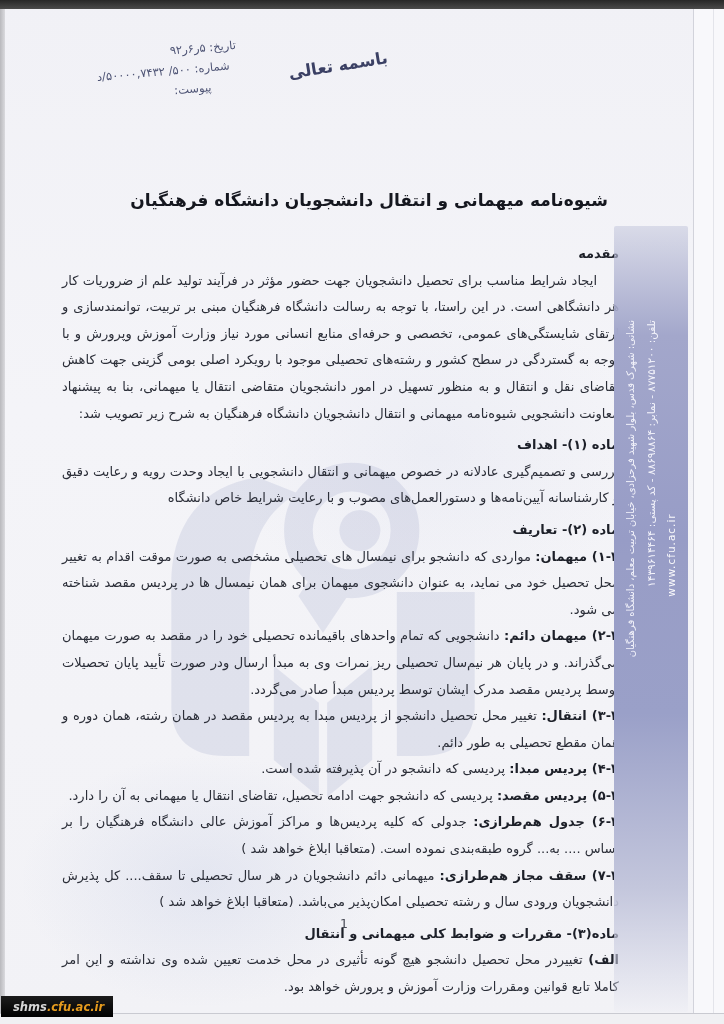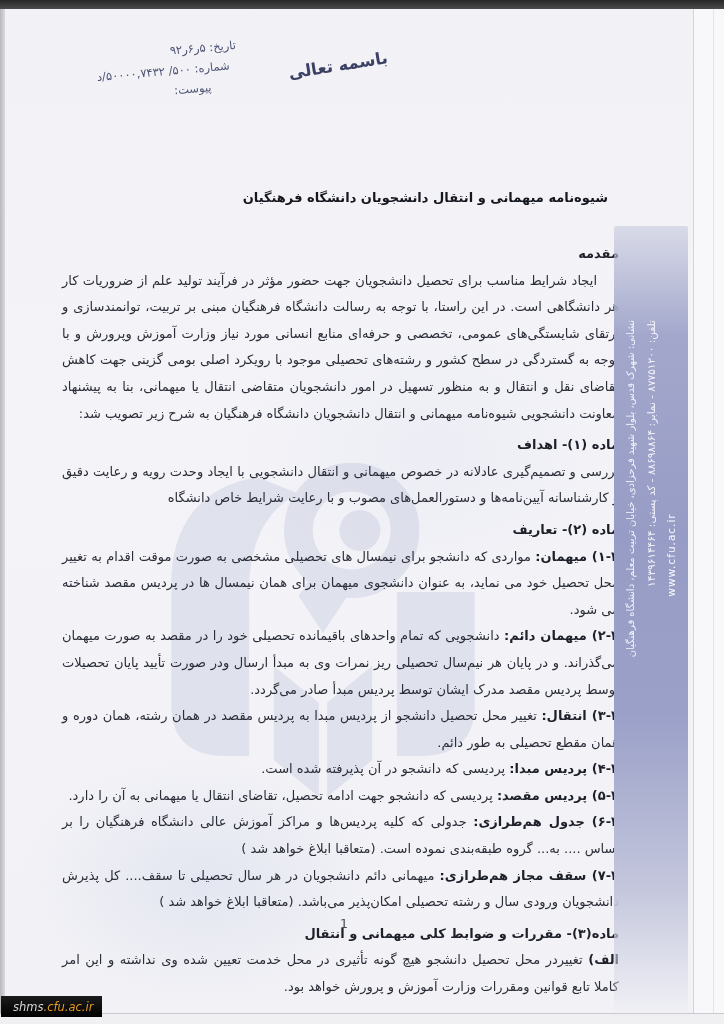--- a/index.html
+++ b/index.html
@@ -40,21 +40,21 @@
   }
   .logo-block{position:absolute;left:588px;top:34px;width:122px;text-align:center;}
   .logo-emblem{display:block;margin:0 auto;}
   .logo-org{font-size:13.5px;font-weight:700;color:#3d4392;direction:rtl;white-space:nowrap;margin-top:2px;}
   .logo-suborg{font-size:8px;color:#4a509c;direction:rtl;margin-top:2px;}
 
   
   .doc-title{
     position:absolute;top:190px;right:116px;
     direction:rtl;white-space:nowrap;
-    font-size:13px;font-weight:700;color:#15171f;
+    font-size:17px;font-weight:700;color:#15171f;
   }
 
   
   .watermark{position:absolute;left:118px;top:428px;opacity:.16;pointer-events:none;}
 
   
   .doc-body{
     position:absolute;left:62px;top:236px;width:557px;
     direction:rtl;font-size:13px;line-height:26.6px;
   }
@@ -85,21 +85,21 @@
   .side-line.address{font-size:10px;}
   .side-line.contact{font-size:10.5px;}
   .side-line.site{direction:ltr;text-align:center;font-size:10.5px;letter-spacing:1px;color:rgba(255,255,255,.95);}
 
   
   .page-number{position:absolute;left:340px;top:916px;font-size:12.5px;color:#474a55;}
   .shms-badge{
     position:absolute;left:1px;top:996px;height:21px;
     background:linear-gradient(180deg,#1c1c1c,#000);
     padding:2px 9px 0 12px;
-    font-style:italic;font-weight:400;font-size:11.5px;line-height:18px;
+    font-style:italic;font-weight:700;font-size:11.5px;line-height:18px;
     white-space:nowrap;
   }
   .shms-prefix{color:#d6d6d6;}
   .shms-suffix{color:#e59b1e;}
 </style>
 </head>
 <body>
 
 <div class="stage">
 

